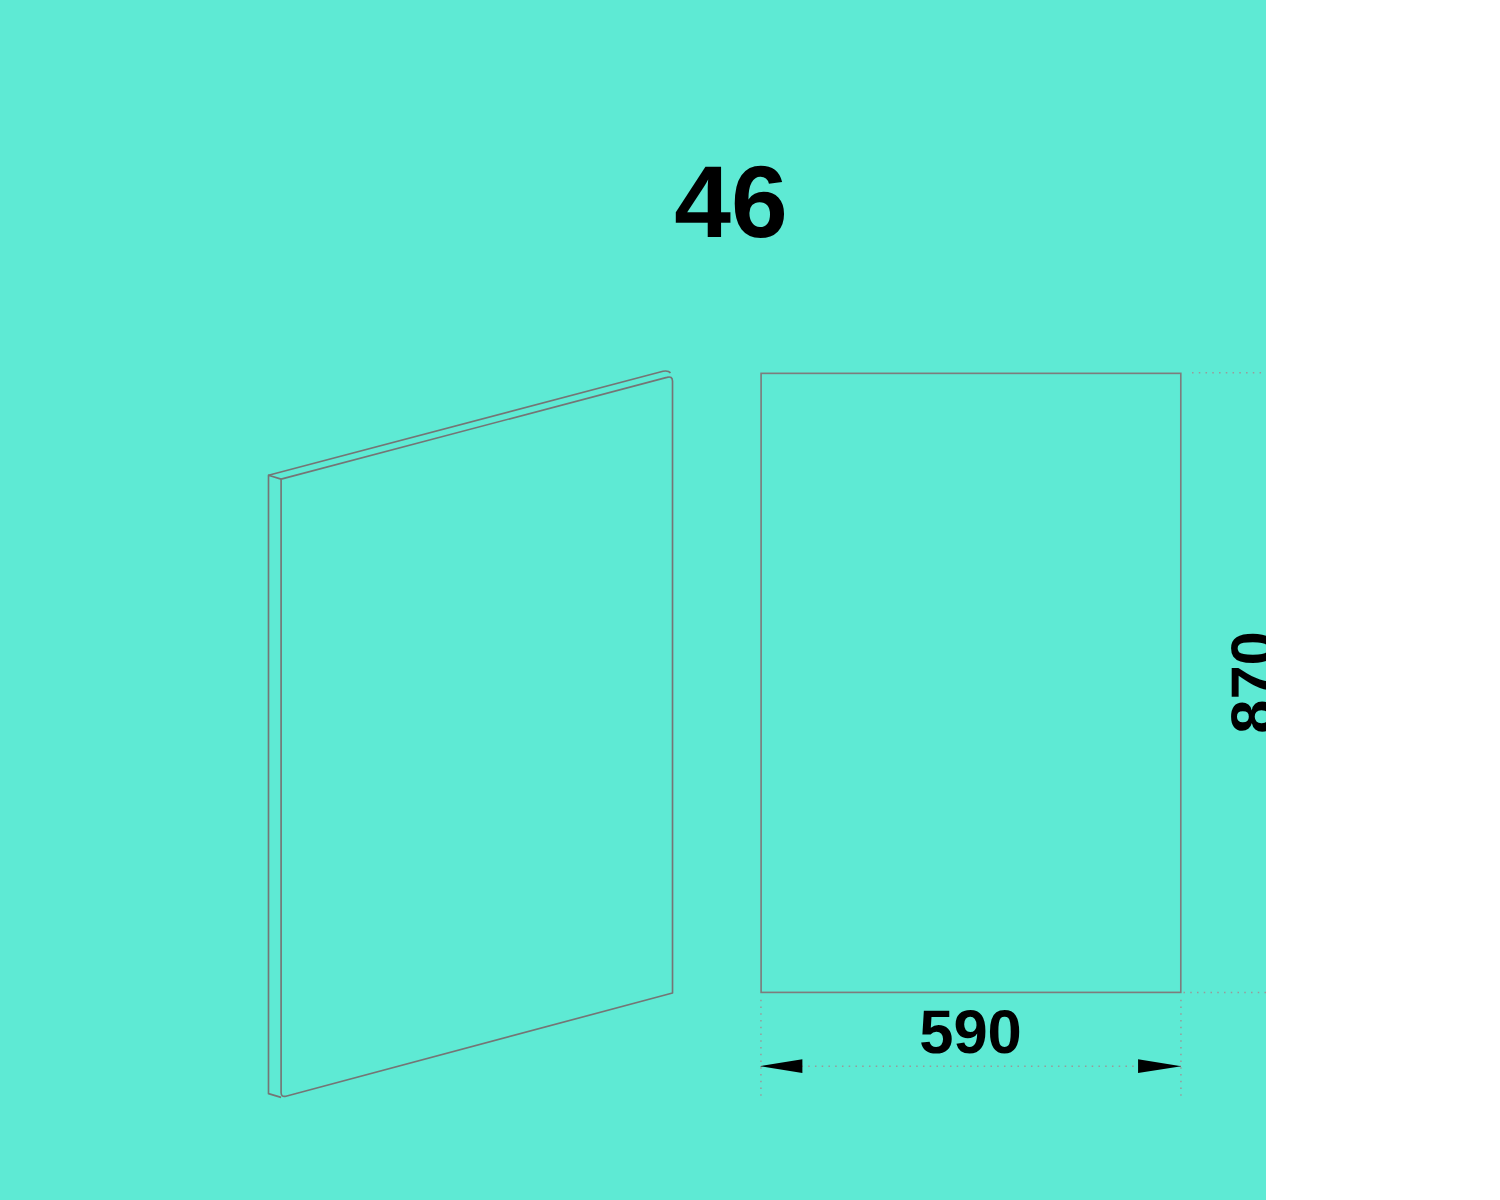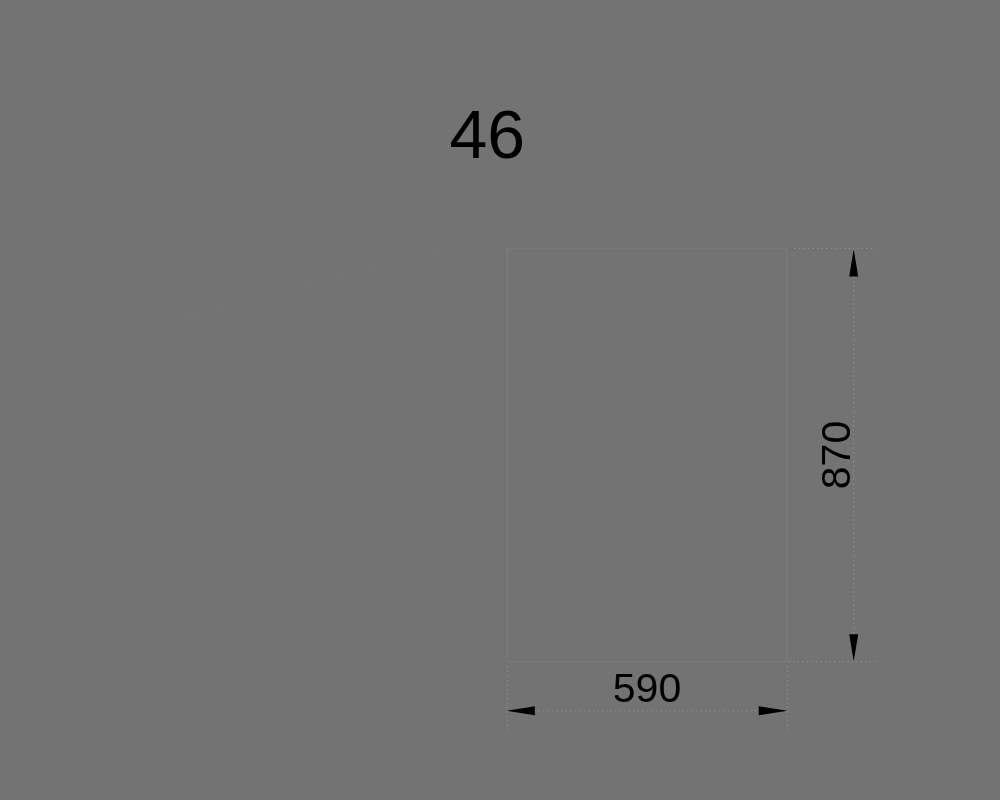--- a/index.html
+++ b/index.html
@@ -1,16 +1,16 @@
 <!DOCTYPE html>
 <html><head>
 <meta charset="utf-8">
 <style>
   html, body { margin: 0; padding: 0; background: #ffffff; }
-  .page { position: relative; width: 1000px; height: 800px; background: #737373; overflow: hidden; }
+  .page { position: relative; width: 844px; height: 800px; background: #5eead4; overflow: hidden; font-weight: bold; }
   svg text { font-family: "Liberation Sans", sans-serif; }
 </style>
 </head>
 <body>
 <div class="page">
 <svg width="1000" height="800" viewBox="0 0 1000 800">
 
   <g>
     <text x="487.3" y="157.9" font-size="68" fill="#000000" text-anchor="middle">46</text>
   </g>

